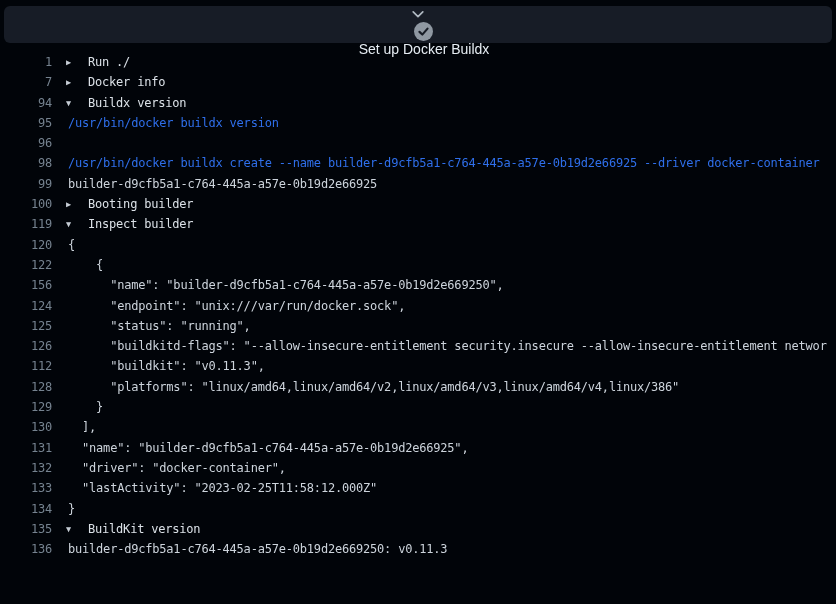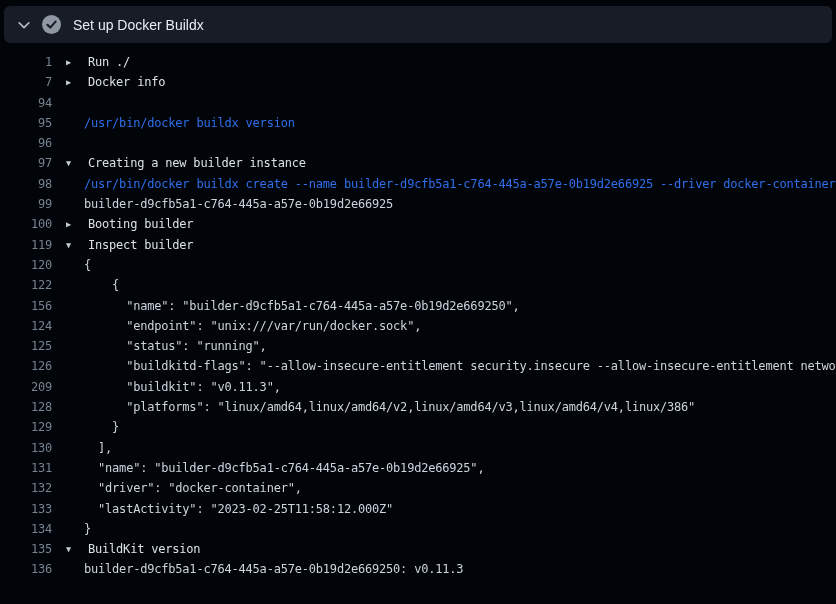--- a/index.html
+++ b/index.html
@@ -15,20 +15,21 @@
   
   .step-header {
     margin: 6px 4px 0 4px;
     height: 37px;
     border-radius: 6px;
     background: var(--header-bg, #171c26);
     display: flex;
     align-items: center;
     padding: 0 12px;
     cursor: pointer;
+    flex-direction: column;
   }
   .step-header .chev {
     width: 16px;
     height: 16px;
     flex: none;
     display: block;
   }
   .step-header .check {
     width: 19px;
     height: 19px;
@@ -71,56 +72,55 @@
   }
   .log-row.group { cursor: pointer; }
   .arrow {
     display: inline-block;
     width: 14px;
     font-size: 8.5px;
     color: var(--arrow, #c6cdd5);
     vertical-align: 1px;
   }
   .group-label { color: var(--group-text, #dbe1e7); padding-left: 8px; }
-  .line-body.content { margin-left: 32px; }
+  .line-body.content { margin-left: 16px; }
   .command { color: var(--command-text, #2f6feb); }
   .output  { color: var(--log-text, #cdd4dc); }
 </style>
 </head>
 <body>
 
 <div class="step-header">
   <svg class="chev" viewBox="0 0 16 16">
     <path d="M3.2 5.8 L8 10.6 L12.8 5.8" fill="none" stroke="#afb8c1" stroke-width="1.7" stroke-linecap="round" stroke-linejoin="round"></path>
   </svg>
   <svg class="check" viewBox="0 0 16 16">
     <circle cx="8" cy="8" r="8" fill="#8f98a2"></circle>
     <path d="M4.6 8.3 L7 10.6 L11.4 5.6" fill="none" stroke="#171c26" stroke-width="1.8" stroke-linecap="round" stroke-linejoin="round"></path>
   </svg>
   <span class="step-title">Set up Docker Buildx</span>
 </div>
 
 <div class="log" id="log-lines">
     <div class="log-row group"><span class="line-number">1</span><span class="line-body"><span class="arrow">▶</span><span class="group-label">Run ./</span></span></div>
     <div class="log-row group"><span class="line-number">7</span><span class="line-body"><span class="arrow">▶</span><span class="group-label">Docker info</span></span></div>
-    <div class="log-row group"><span class="line-number">94</span></div>
+    <div class="log-row group"><span class="line-number">94</span><span class="line-body"><span class="arrow">▼</span><span class="group-label">Buildx version</span></span></div>
     <div class="log-row"><span class="line-number">95</span><span class="line-body content command">/usr/bin/docker buildx version</span></div>
     <div class="log-row"><span class="line-number">96</span></div>
-    <div class="log-row group"><span class="line-number">97</span><span class="line-body"><span class="arrow">▼</span><span class="group-label">Creating a new builder instance</span></span></div>
     <div class="log-row"><span class="line-number">98</span><span class="line-body content command">/usr/bin/docker buildx create --name builder-d9cfb5a1-c764-445a-a57e-0b19d2e66925 --driver docker-container</span></div>
     <div class="log-row"><span class="line-number">99</span><span class="line-body content output">builder-d9cfb5a1-c764-445a-a57e-0b19d2e66925</span></div>
     <div class="log-row group"><span class="line-number">100</span><span class="line-body"><span class="arrow">▶</span><span class="group-label">Booting builder</span></span></div>
     <div class="log-row group"><span class="line-number">119</span><span class="line-body"><span class="arrow">▼</span><span class="group-label">Inspect builder</span></span></div>
     <div class="log-row"><span class="line-number">120</span><span class="line-body content output">{</span></div>
     <div class="log-row"><span class="line-number">122</span><span class="line-body content output">    {</span></div>
     <div class="log-row"><span class="line-number">156</span><span class="line-body content output">      "name": "builder-d9cfb5a1-c764-445a-a57e-0b19d2e669250",</span></div>
     <div class="log-row"><span class="line-number">124</span><span class="line-body content output">      "endpoint": "unix:///var/run/docker.sock",</span></div>
     <div class="log-row"><span class="line-number">125</span><span class="line-body content output">      "status": "running",</span></div>
     <div class="log-row"><span class="line-number">126</span><span class="line-body content output">      "buildkitd-flags": "--allow-insecure-entitlement security.insecure --allow-insecure-entitlement networ</span></div>
-    <div class="log-row"><span class="line-number">209</span><span class="line-body content output">      "buildkit": "v0.11.3",</span></div>
+    <div class="log-row"><span class="line-number">112</span><span class="line-body content output">      "buildkit": "v0.11.3",</span></div>
     <div class="log-row"><span class="line-number">128</span><span class="line-body content output">      "platforms": "linux/amd64,linux/amd64/v2,linux/amd64/v3,linux/amd64/v4,linux/386"</span></div>
     <div class="log-row"><span class="line-number">129</span><span class="line-body content output">    }</span></div>
     <div class="log-row"><span class="line-number">130</span><span class="line-body content output">  ],</span></div>
     <div class="log-row"><span class="line-number">131</span><span class="line-body content output">  "name": "builder-d9cfb5a1-c764-445a-a57e-0b19d2e66925",</span></div>
     <div class="log-row"><span class="line-number">132</span><span class="line-body content output">  "driver": "docker-container",</span></div>
     <div class="log-row"><span class="line-number">133</span><span class="line-body content output">  "lastActivity": "2023-02-25T11:58:12.000Z"</span></div>
     <div class="log-row"><span class="line-number">134</span><span class="line-body content output">}</span></div>
     <div class="log-row group"><span class="line-number">135</span><span class="line-body"><span class="arrow">▼</span><span class="group-label">BuildKit version</span></span></div>
     <div class="log-row"><span class="line-number">136</span><span class="line-body content output">builder-d9cfb5a1-c764-445a-a57e-0b19d2e669250: v0.11.3</span></div>
   </div>

